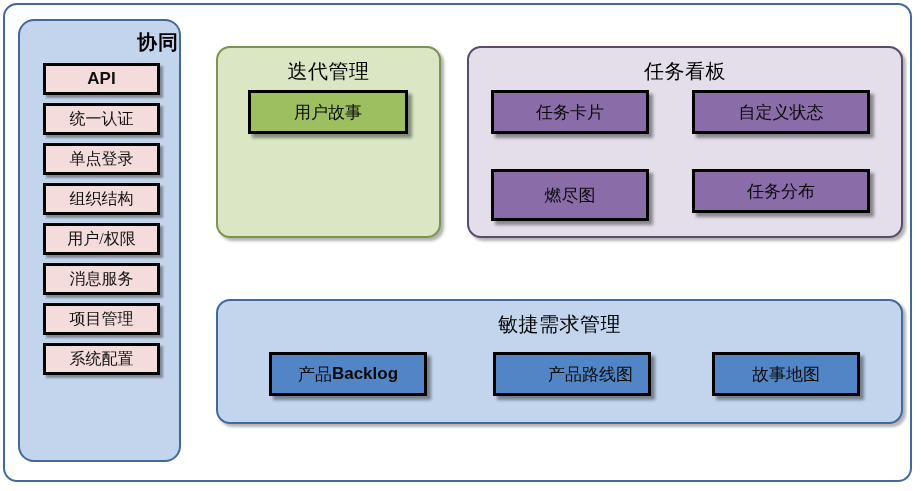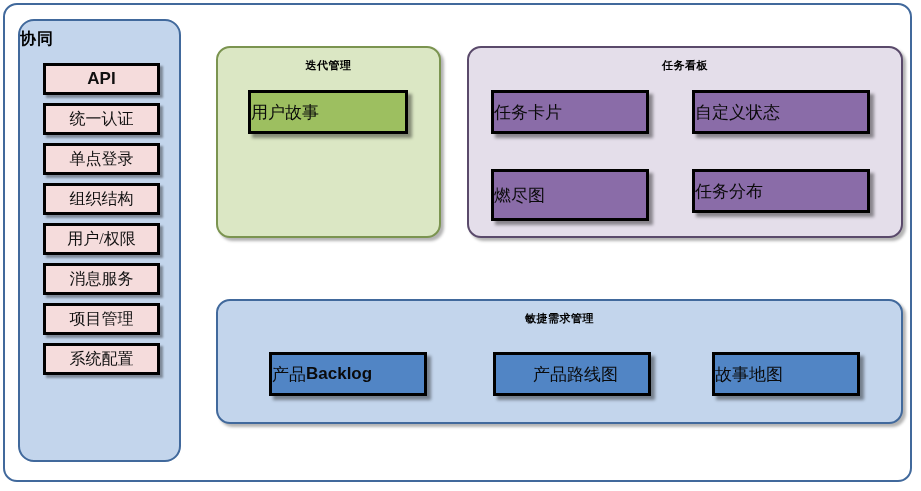--- a/index.html
+++ b/index.html
@@ -39,22 +39,22 @@
     background: #c3d5ec;
     border: 2px solid #41699c;
     border-radius: 16px;
     box-sizing: border-box;
   }
   .sidebar-title {
     position: absolute;
     left: 0;
     top: 8px;
     width: 100%;
-    text-align: left;
-    font-size: 16px;
+    text-align: right;
+    font-size: 20px;
     font-weight: bold;
     color: #000000;
     letter-spacing: 1px;
   }
   .side-items {
     position: absolute;
     left: 23px;
     top: 42px;
     width: 117px;
   }
@@ -86,33 +86,33 @@
     border-radius: 14px;
     box-sizing: border-box;
     box-shadow: 3px 3px 3px rgba(0,0,0,0.30);
   }
   .panel-title {
     position: absolute;
     left: 0;
     top: 10px;
     width: 100%;
     text-align: center;
-    font-size: 11px;
-    font-weight: bold;
+    font-size: 20px;
+    font-weight: normal;
     color: #000000;
     letter-spacing: 0.5px;
   }
   .node {
     position: absolute;
     border: 3px solid #000000;
     box-sizing: border-box;
     box-shadow: 4px 4px 3px rgba(0,0,0,0.40);
     display: flex;
     align-items: center;
-    justify-content: flex-start;
+    justify-content: center;
     font-family: "Liberation Serif", serif;
     font-size: 17px;
     color: #0a0a0a;
     white-space: nowrap;
   }
   .node .mix-bold {
     font-family: "Liberation Sans", sans-serif;
     font-weight: bold;
     font-size: 17px;
   }

